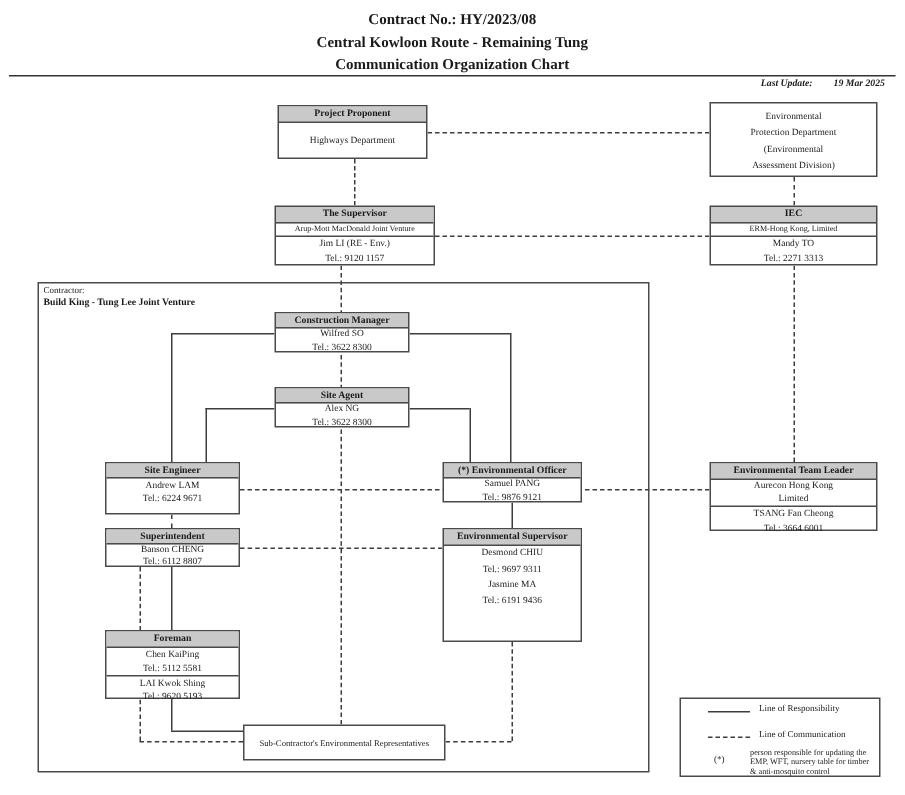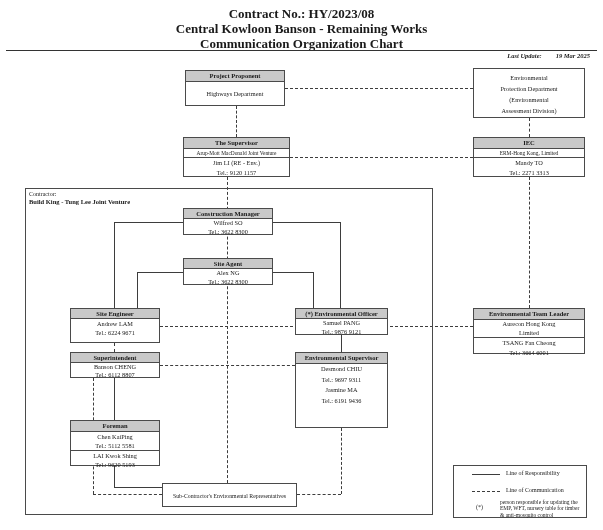--- a/index.html
+++ b/index.html
@@ -1,20 +1,20 @@
 <!DOCTYPE html>
 <html><head>
 <meta charset="utf-8">
 <style>
   html,body{margin:0;padding:0;background:#ffffff;}
   #page{position:relative;width:603px;height:530px;background:#ffffff;
         font-family:"Liberation Serif","DejaVu Serif",serif;color:#1a1a1a;overflow:hidden;}
   
   .title{position:absolute;left:0;top:6px;width:603px;text-align:center;
-         font-weight:bold;font-size:13px;line-height:15px;}
+         font-weight:bold;font-size:10px;line-height:15px;}
   .hrule{position:absolute;left:6px;top:50px;width:591px;height:0;border-top:1px solid #333;}
   .lastupdate{position:absolute;left:430px;top:52px;width:160px;display:flex;gap:14px;
               justify-content:flex-end;font-size:6.5px;font-style:italic;font-weight:bold;}
   
   .obox{position:absolute;background:#ffffff;border:1px solid #4a4a4a;box-sizing:border-box;
         text-align:center;z-index:3;}
   .ohead{background:#c9c9c9;border-bottom:1px solid #4a4a4a;font-weight:bold;font-size:6.5px;
          line-height:10px;height:10px;overflow:hidden;}
   .oline{font-size:6.3px;line-height:9.5px;}
   .osub{font-size:5.4px;line-height:8px;border-bottom:1px solid #4a4a4a;}
@@ -37,21 +37,21 @@
   .lg-item{position:absolute;font-size:6px;}
   .lg-note{position:absolute;left:46px;top:33px;width:84px;font-size:5.5px;line-height:6.4px;text-align:left;}
 </style>
 </head>
 <body>
 
 <div id="page">
 
   <div class="title">
     <div>Contract No.: HY/2023/08</div>
-    <div>Central Kowloon Banson - Remaining Works</div>
+    <div>Central Kowloon Route - Remaining Tung</div>
     <div>Communication Organization Chart</div>
   </div>
   <div class="hrule"></div>
   <div class="lastupdate">
     <span>Last Update:</span>
     <span>19 Mar 2025</span>
   </div>
 
   <div class="ln sh" style="left:114px;top:222px;width:69px;"></div>
   <div class="ln sv" style="left:114px;top:222px;height:86px;"></div>

